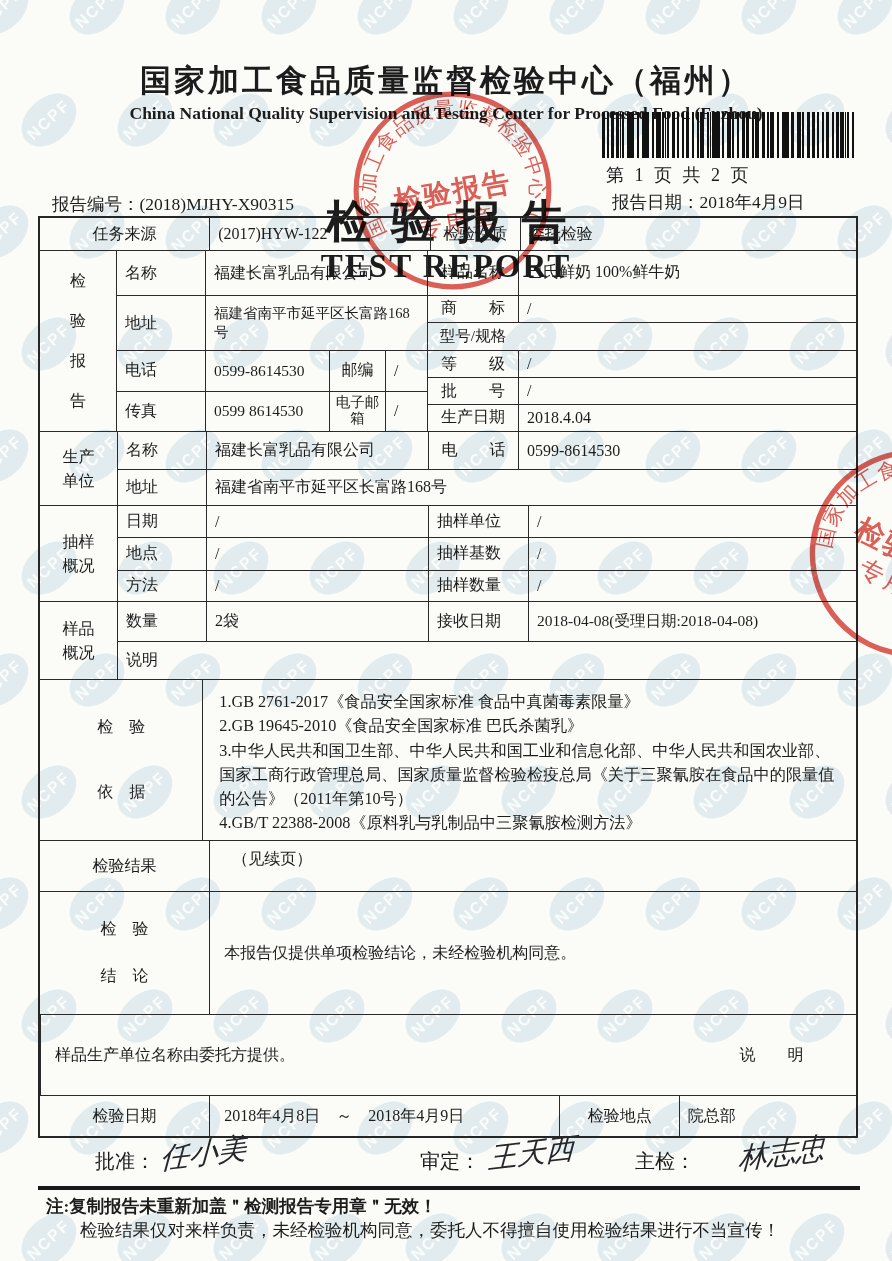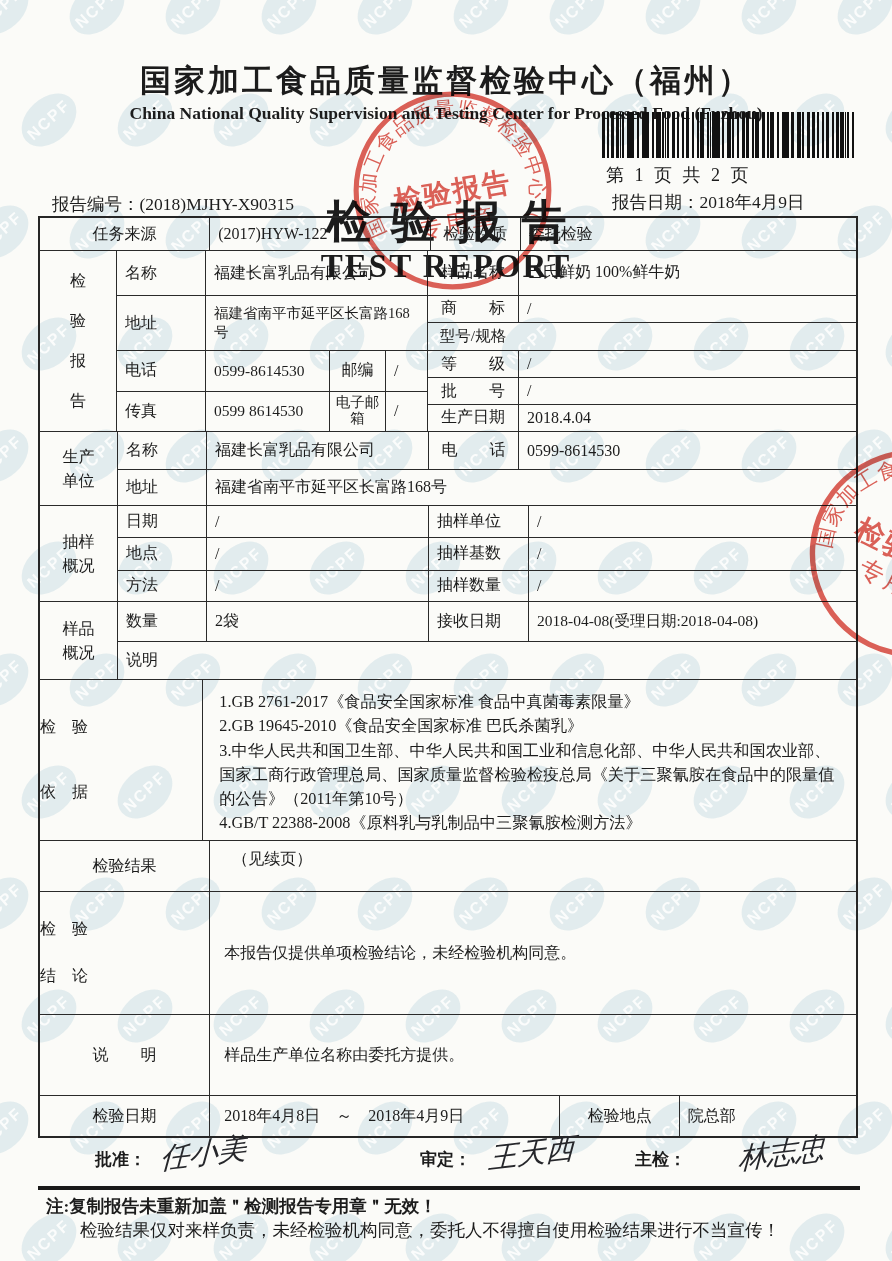--- a/index.html
+++ b/index.html
@@ -36,25 +36,25 @@
   .row{display:flex;}
   .bt{border-top:1.5px solid #2a2a2a;}
   .bl{border-left:1.5px solid #2a2a2a;}
   .cell{display:flex;align-items:center;padding:1px 8px;box-sizing:border-box;overflow:hidden;}
   .ctr{justify-content:center;text-align:center;padding:1px 2px;}
   .vgroup{width:1.3em;line-height:2.5;word-break:break-all;text-align:center;margin:auto;}
   .vgroup2{width:2.3em;line-height:1.5;word-break:break-all;text-align:center;margin:auto;}
   .col{display:flex;flex-direction:column;}
   .fs14{font-size:14.5px;}
   .fs15{font-size:15.5px;}
-  .lblcol{display:flex;flex-direction:column;justify-content:center;}
+  .lblcol{display:flex;flex-direction:column;align-items:center;justify-content:center;}
   .basis-body{padding:10px 16px;line-height:1.5;font-size:16.2px;display:block;}
   
   .sigrow{position:absolute;top:1130px;left:0;width:892px;height:58px;}
-  .siglabel{position:absolute;font-size:17px;font-weight:700;top:18px;}
+  .siglabel{position:absolute;font-size:20px;font-weight:400;top:18px;}
   .sig{position:absolute;font-style:italic;font-size:29px;color:#26272b;
        font-family:"DejaVu Serif",serif;transform:rotate(-7deg) skewX(-9deg);top:4px;}
   .rule{position:absolute;left:38px;top:1186px;width:822px;height:3.5px;background:#191919;}
   .note1{position:absolute;left:46px;top:1194px;font-size:17.5px;font-weight:600;}
   .note2{position:absolute;left:80px;top:1218px;font-size:17.5px;font-weight:400;}
   .stamp text{font-family:"Liberation Serif",serif;}
 </style>
 </head>
 <body>
 
@@ -575,22 +575,22 @@
 
       <div class="row bt" style="height:122px">
         <div class="lblcol" style="width:170px;gap:26px">
           <div>检　验</div>
           <div>结　论</div>
         </div>
         <div class="cell bl" style="width:650px;padding-left:14px">本报告仅提供单项检验结论，未经检验机构同意。</div>
       </div>
 
       <div class="row bt" style="height:80px">
+        <div class="cell bl" style="width:650px;padding-left:14px">样品生产单位名称由委托方提供。</div>
         <div class="cell ctr" style="width:170px">说　　明</div>
-        <div class="cell bl" style="width:650px;padding-left:14px">样品生产单位名称由委托方提供。</div>
       </div>
 
       <div class="row bt" style="height:40px">
         <div class="cell ctr" style="width:170px">检验日期</div>
         <div class="cell bl" style="width:352px;padding-left:14px">2018年4月8日　～　2018年4月9日</div>
         <div class="cell bl ctr" style="width:120px">检验地点</div>
         <div class="cell bl" style="width:178px">院总部</div>
       </div>
     </div>
 

